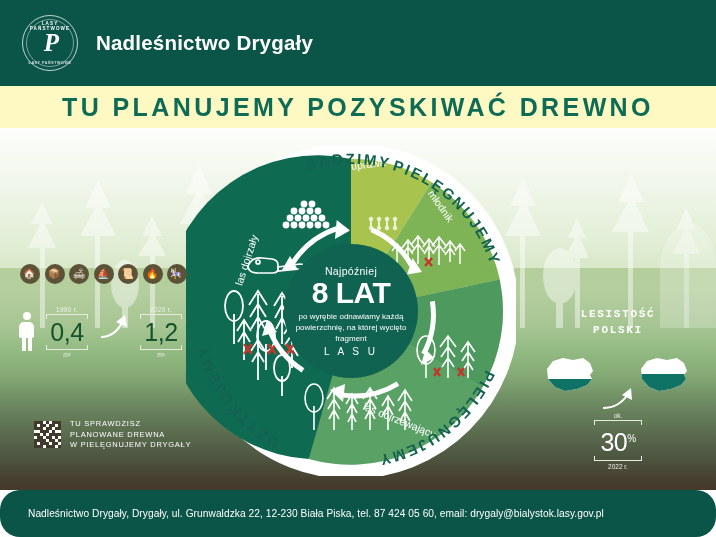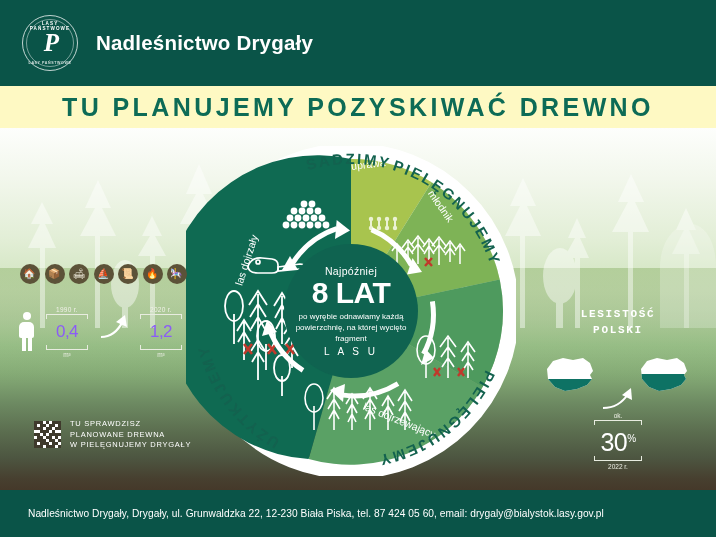--- a/index.html
+++ b/index.html
@@ -141,21 +141,21 @@
   .stat-brk {
     border-left:1.4px solid #e8ece0; border-right:1.4px solid #e8ece0;
     border-top:1.4px solid #e8ece0;
     height:5px; margin:0 7px;
   }
   .stat-brk-b {
     border-left:1.4px solid #e8ece0; border-right:1.4px solid #e8ece0;
     border-bottom:1.4px solid #e8ece0;
     height:5px; margin:0 7px;
   }
-  .stat-val { font-size:17px; color:#8b5cf6; line-height:26px; font-weight:400; letter-spacing:-.5px; }
+  .stat-val { font-size:25px; color:#14532d; line-height:26px; font-weight:400; letter-spacing:-.5px; }
   .stat-unit{ font-size:6.5px; color:#e8ece0; margin-top:1px; }
   .arrow-up-sm { width:30px; height:34px; align-self:center; margin-bottom:12px; }
 
   
   .qr-row { position:absolute; left:34px; top:291px; display:flex; align-items:center; gap:9px; z-index:8; }
   .qr {
     width:27px; height:27px; background:#ffffff; flex:0 0 auto;
     display:grid; grid-template-columns:repeat(9,1fr); grid-template-rows:repeat(9,1fr);
   }
   .qr i { background:#3f3a2c; }
@@ -174,21 +174,21 @@
   .pct-ok { font-size:6.5px; color:#eef0e6; margin-bottom:1px; }
   .pct-val { font-size:25px; color:#ffffff; line-height:27px; letter-spacing:-.5px; }
   .pct-val sup { font-size:10px; vertical-align:super; }
   .pct-year { font-size:6.5px; color:#eef0e6; margin-top:2px; }
   .mid-arrow { position:absolute; left:50%; top:-26px; transform:translateX(-50%); }
 
   
   .footer {
     position:absolute; left:0; top:490px; width:716px; height:47px;
     background:#0a5448;
-    display:flex; align-items:center; padding-left:28px;
+    display:flex; align-items:center; padding-left:28px;border-radius:20px;
   }
   .footer-text { color:#ffffff; font-size:10.2px; letter-spacing:.05px; }
 </style>
 </head>
 <body>
 
 <div class="header">
   <div class="logo-wrap">
     <div class="logo-ring"></div>
     <div class="logo-ring2"></div>

